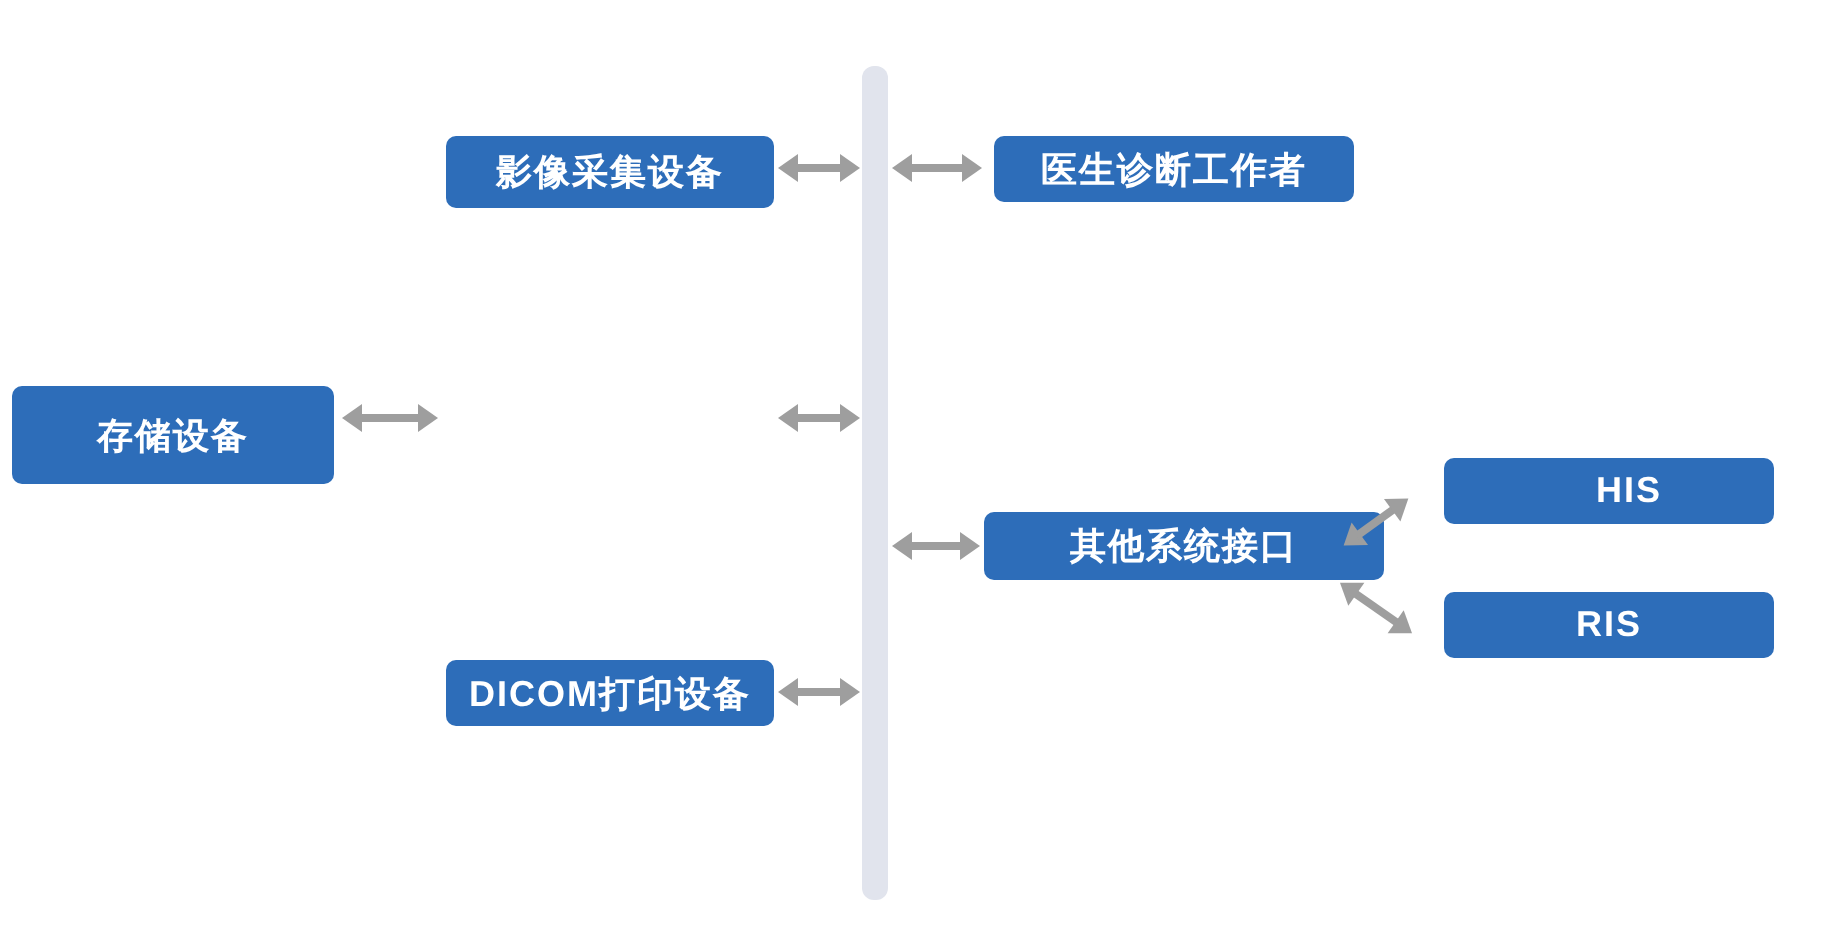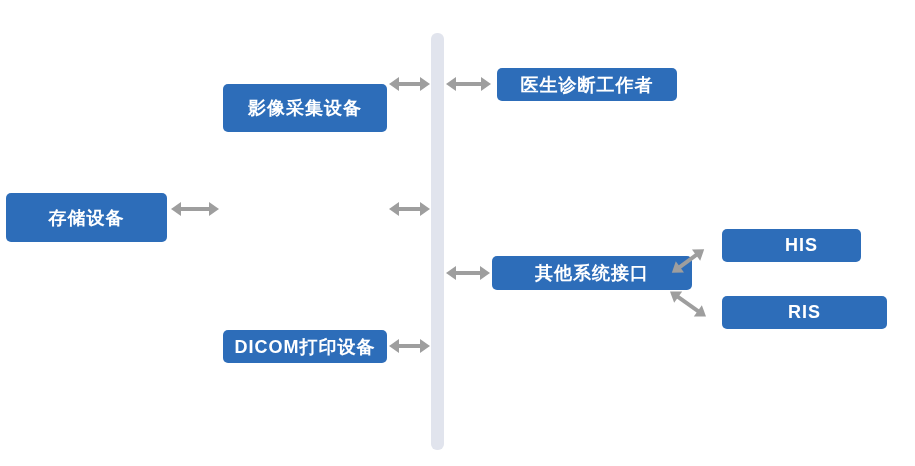--- a/index.html
+++ b/index.html
@@ -36,26 +36,26 @@
     align-items: center;
     justify-content: center;
   }
   .node span {
     color: var(--label-white);
     font-size: 18px;
     font-weight: bold;
     letter-spacing: 1px;
     white-space: nowrap;
   }
-  .n0 { left: 223px; top: 68px;  width: 164px; height: 48px; margin-top: 16px; }
+  .n0 { left: 223px; top: 68px;  width: 164px; height: 36px; }
   .n1 { left: 497px; top: 68px;  width: 180px; height: 33px; }
   .n2 { left: 6px;   top: 193px; width: 161px; height: 49px; }
   .n3 { left: 223px; top: 193px; width: 164px; height: 33px; }
   .n4 { left: 492px; top: 256px; width: 200px; height: 34px; }
-  .n5 { left: 722px; top: 229px; width: 139px; height: 33px; padding-left: 20px; }
+  .n5 { left: 722px; top: 229px; width: 165px; height: 33px; padding-left: 20px; }
   .n6 { left: 722px; top: 296px; width: 165px; height: 33px; }
   .n7 { left: 223px; top: 330px; width: 164px; height: 33px; }
   
   .arrow {
     position: absolute;
     height: 14px;
   }
   .arrow::before {
     content: "";
     position: absolute;

